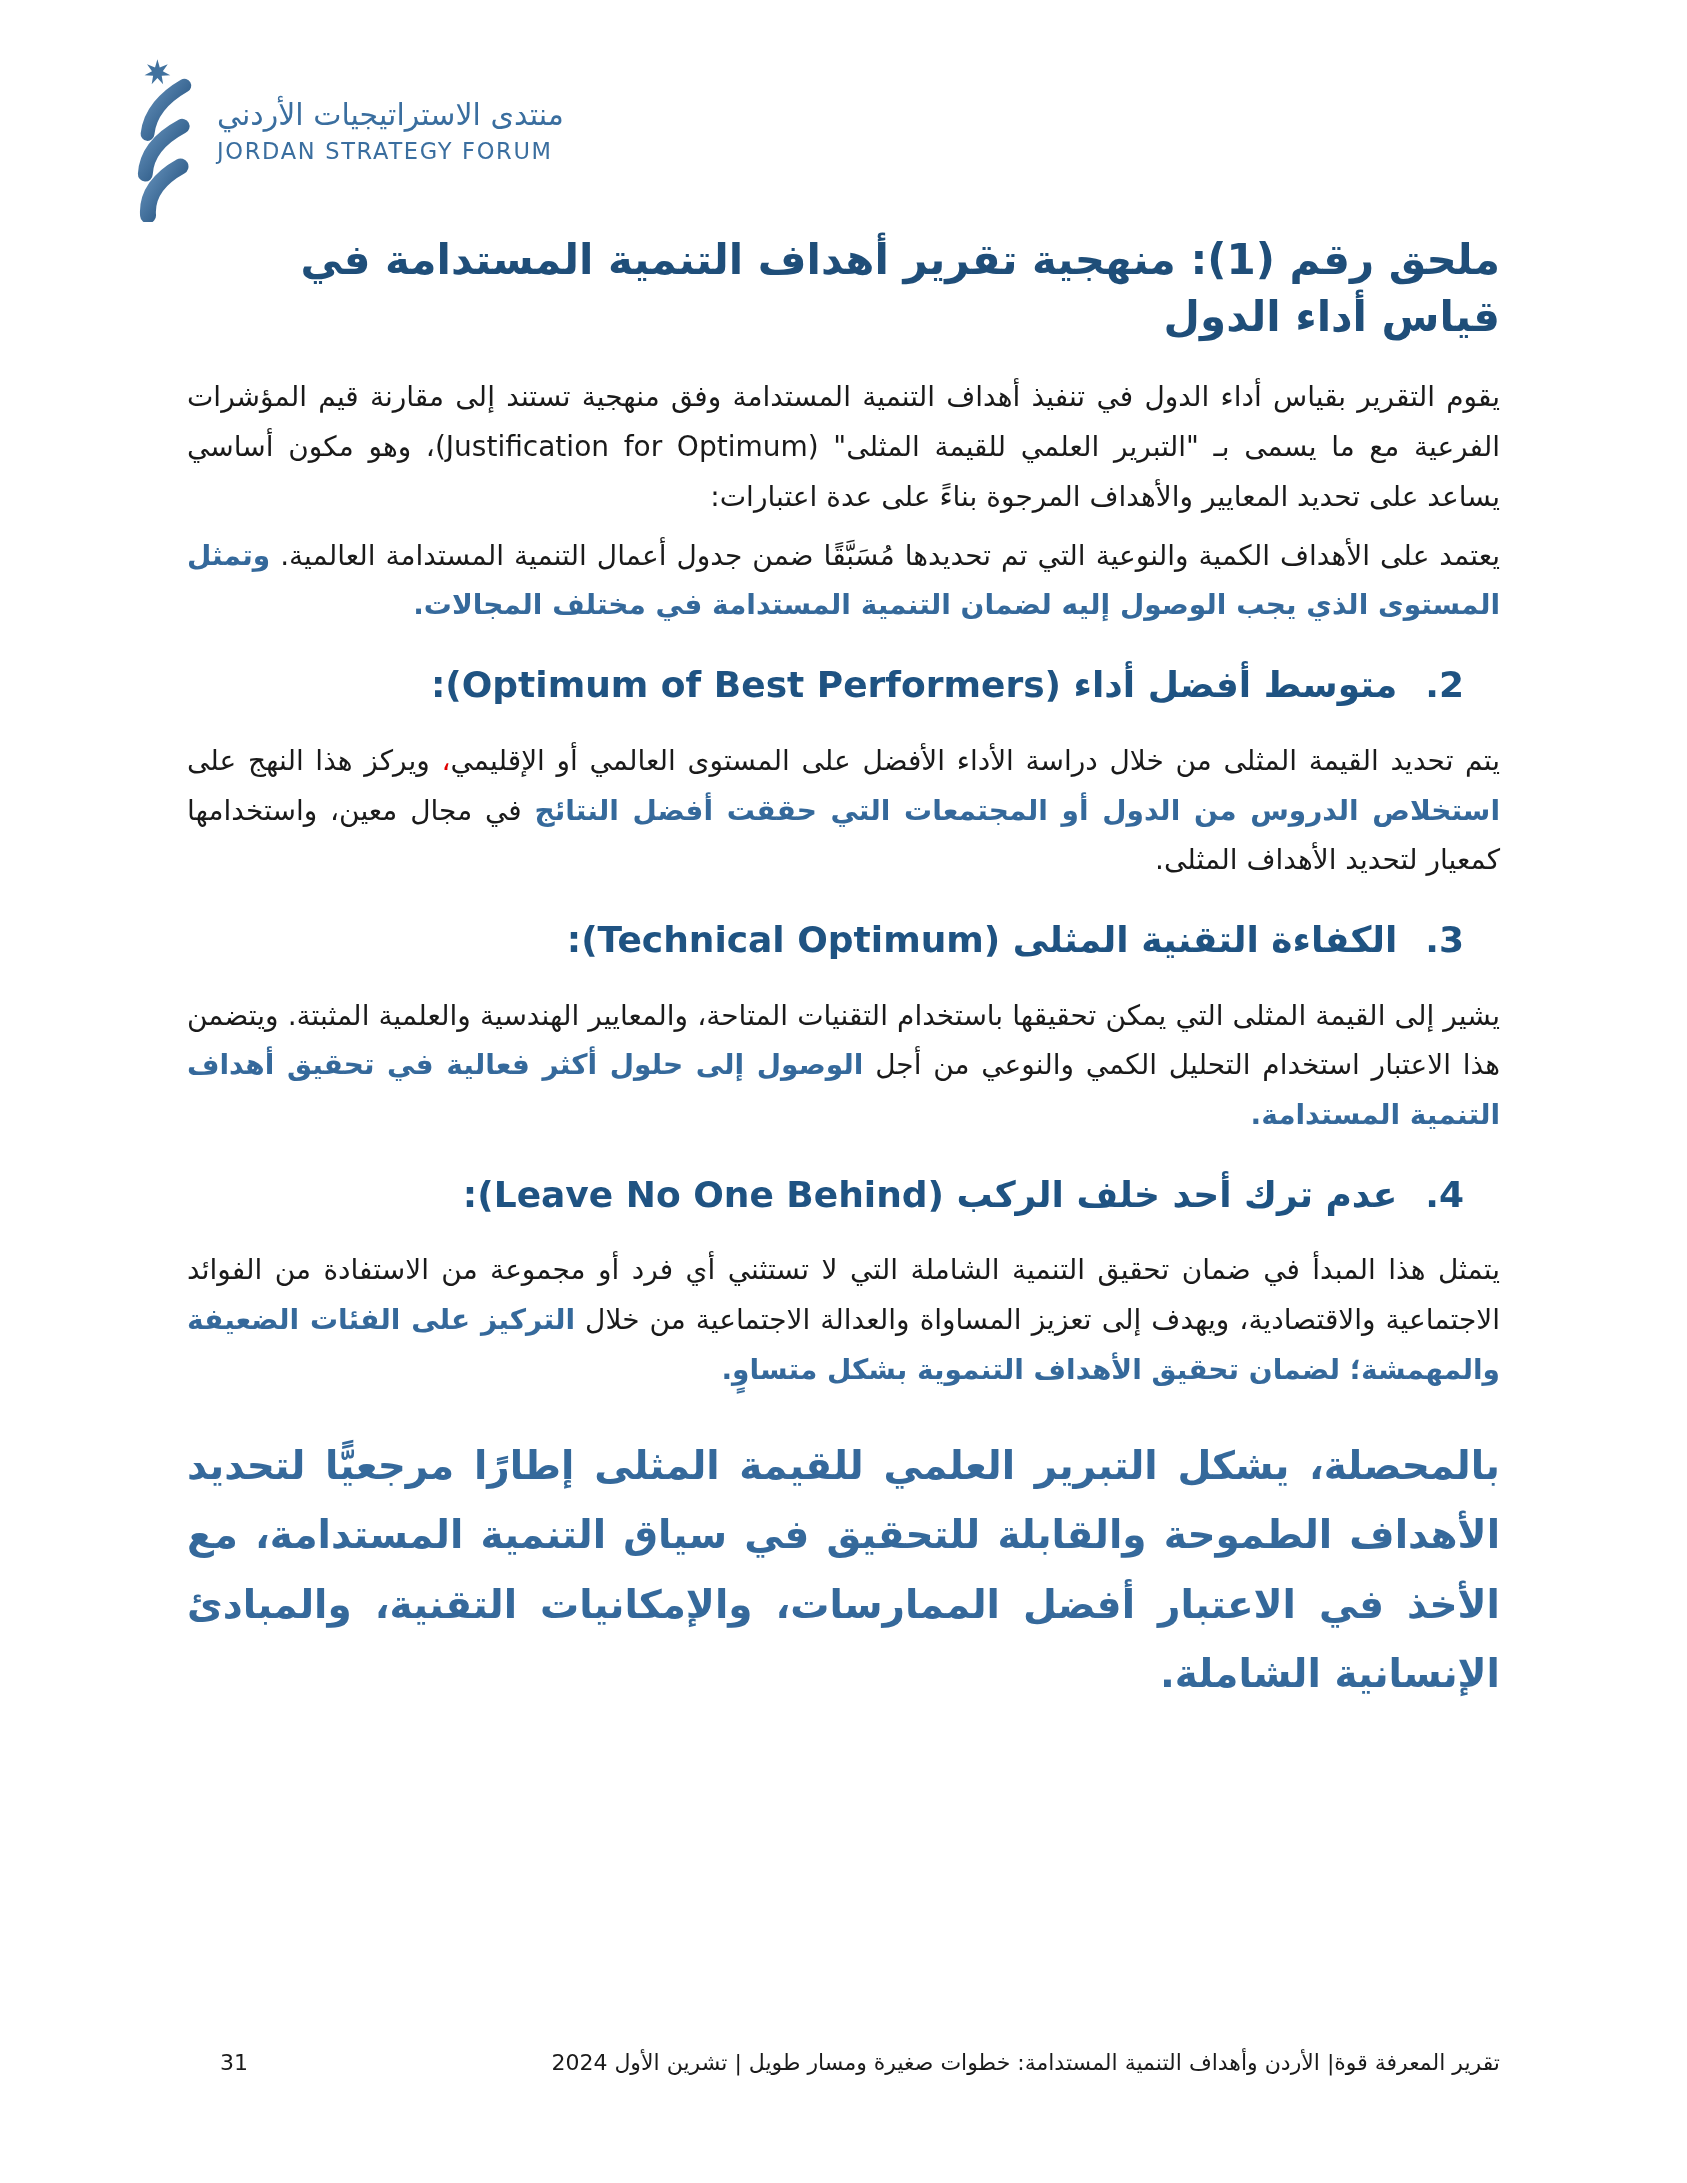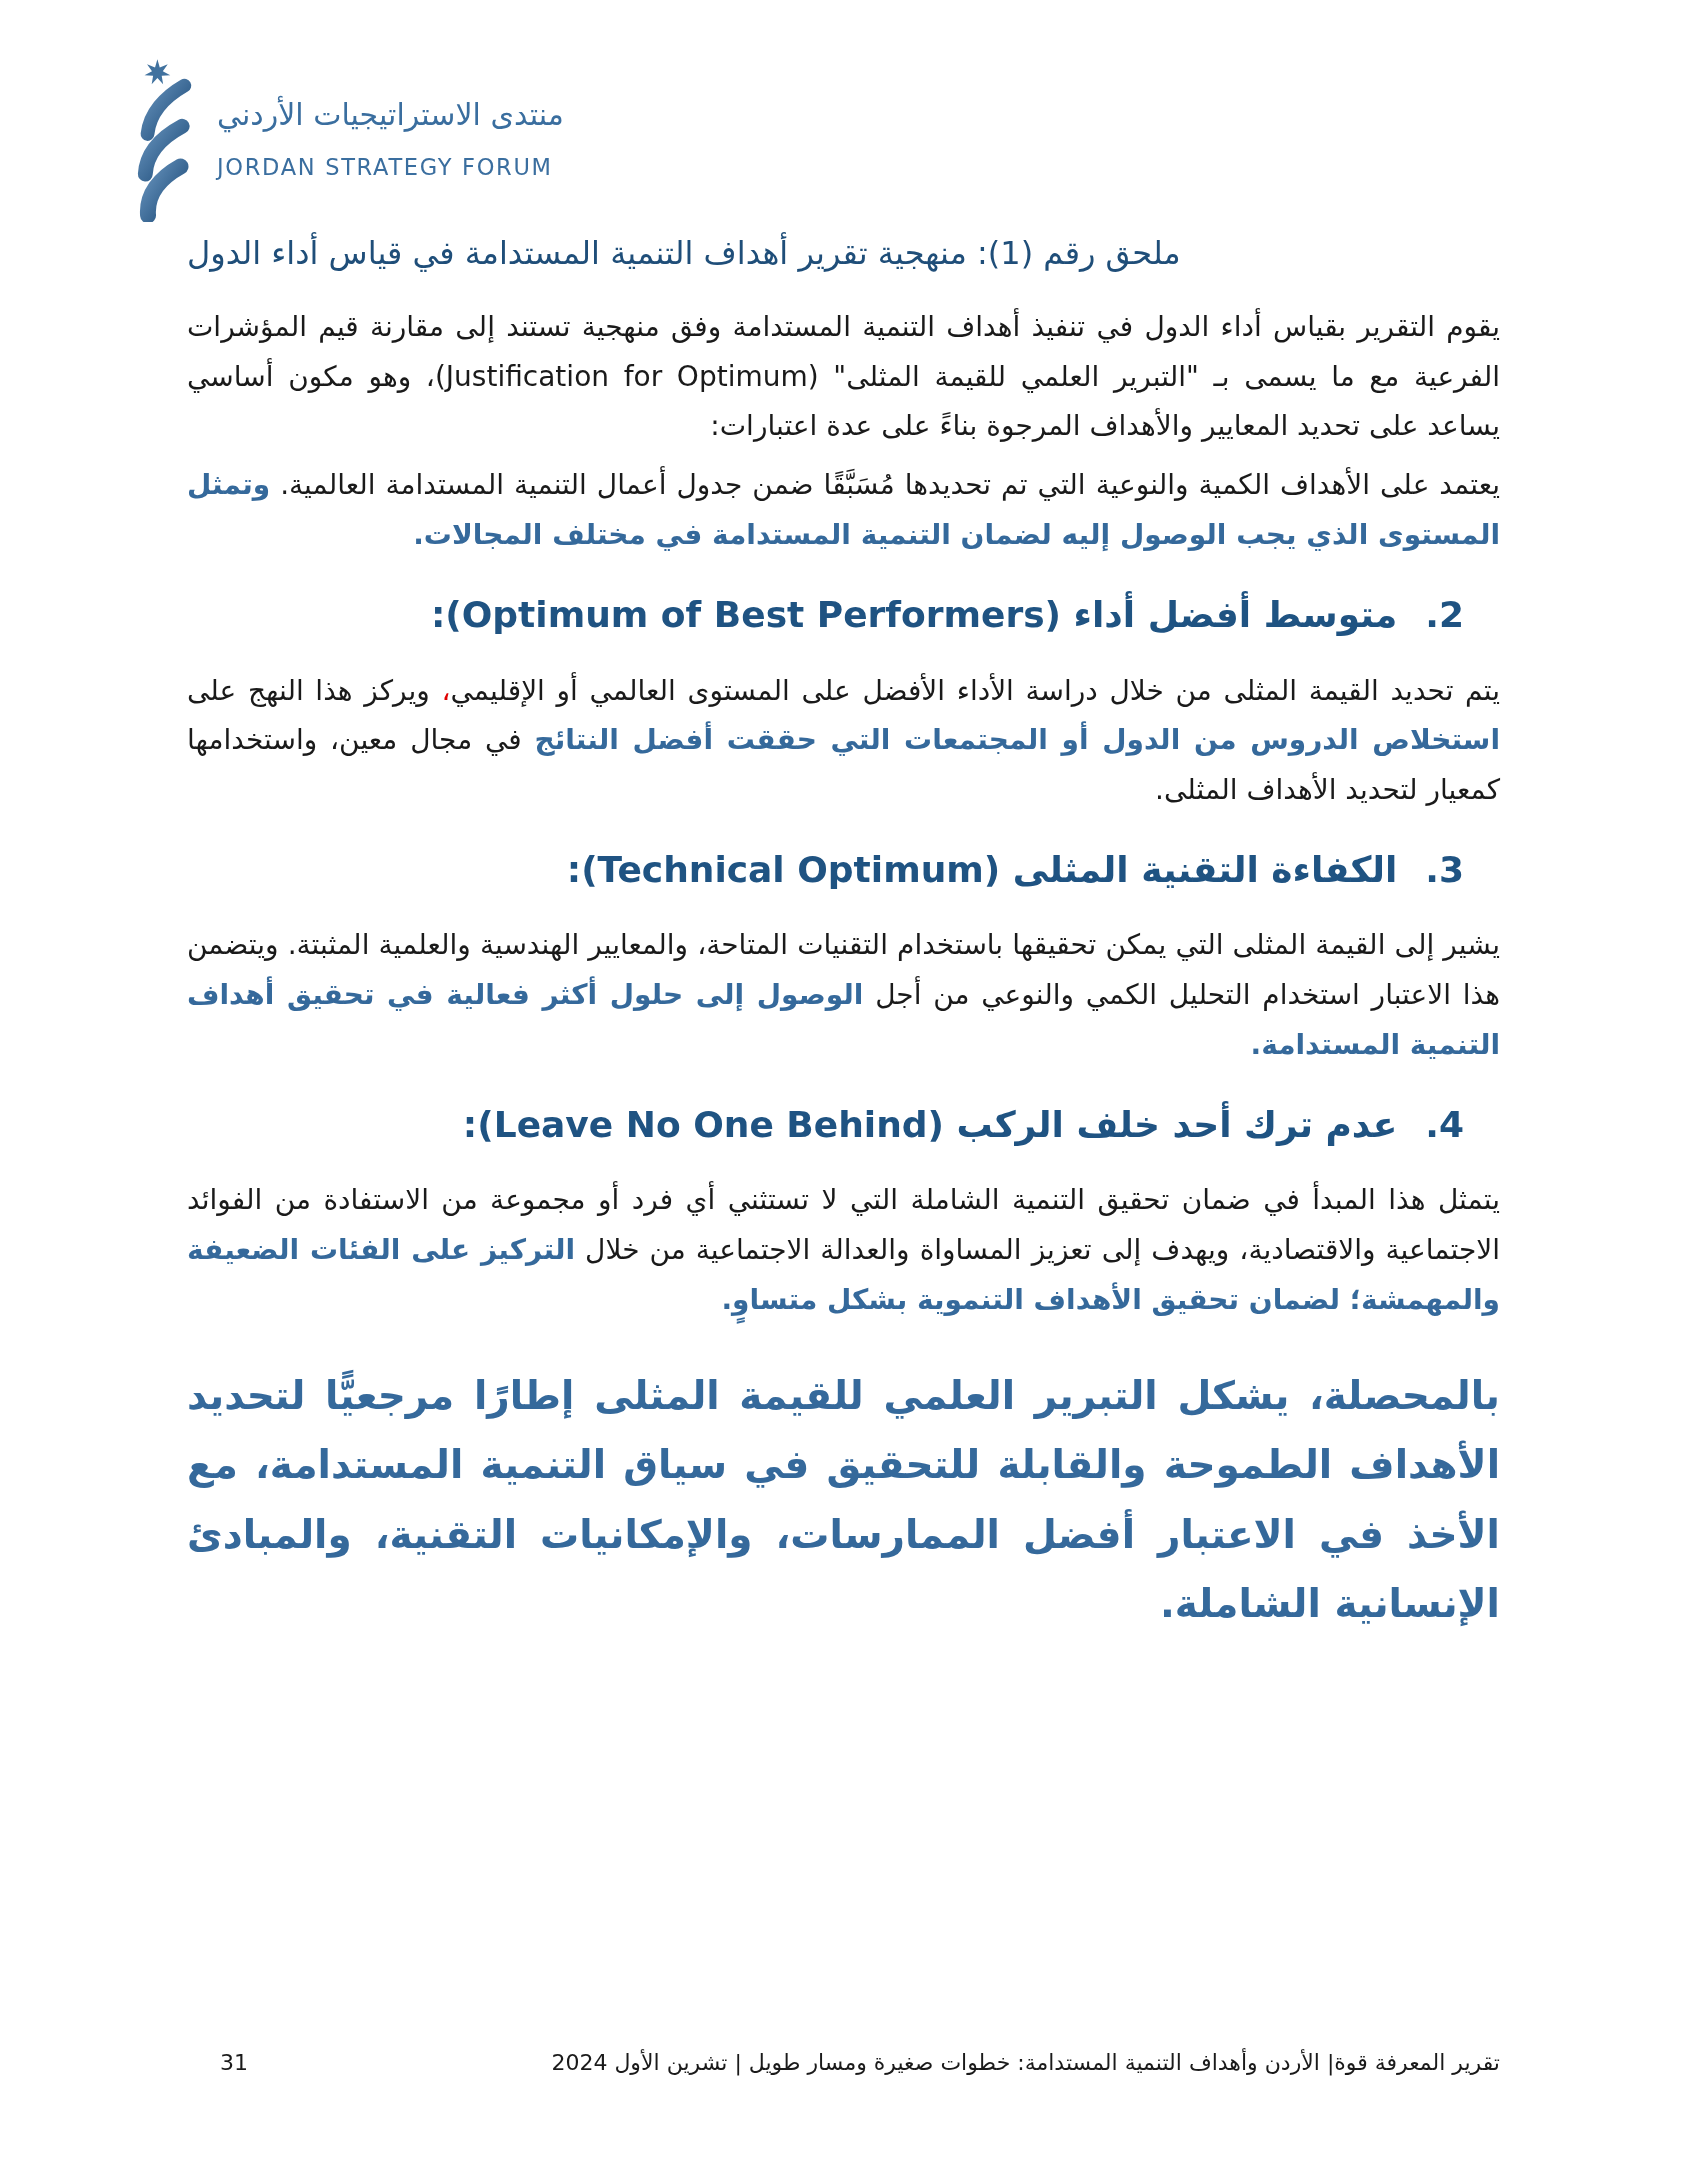--- a/index.html
+++ b/index.html
@@ -19,38 +19,38 @@
     color:var(--body-ink);
     overflow:hidden;
     margin:0 auto;
   }
   
   .logo{
     position:absolute;top:57px;left:131px;
     display:flex;align-items:flex-start;gap:20px;
   }
   .logo-mark{flex:0 0 auto;}
-  .logo-text{display:flex;flex-direction:column;gap:24px;margin-top:41px;}
+  .logo-text{display:flex;flex-direction:column;gap:8px;margin-top:41px;}
   .logo-ar{
     font-size:30px;line-height:1.1;color:var(--logo-blue);
     direction:rtl;text-align:left;white-space:nowrap;
   }
   .logo-en{
     font-size:22.5px;line-height:1.1;color:var(--logo-blue);
     letter-spacing:1.7px;white-space:nowrap;
   }
   
   .content{
     position:absolute;left:187px;right:187px;top:232px;
     direction:rtl;
   }
   .doc-title{
     margin:0 0 26.5px;
-    text-align:left;
-    font-size:32px;font-weight:400;
+    text-align:right;
+    font-size:42px;font-weight:700;
     color:var(--title-color);
     line-height:1.35;
   }
   p.body{
     margin:0 0 9.3px;
     font-size:28px;line-height:1.78;
     text-align:justify;
     color:var(--body-ink);
   }
   .section-heading{

